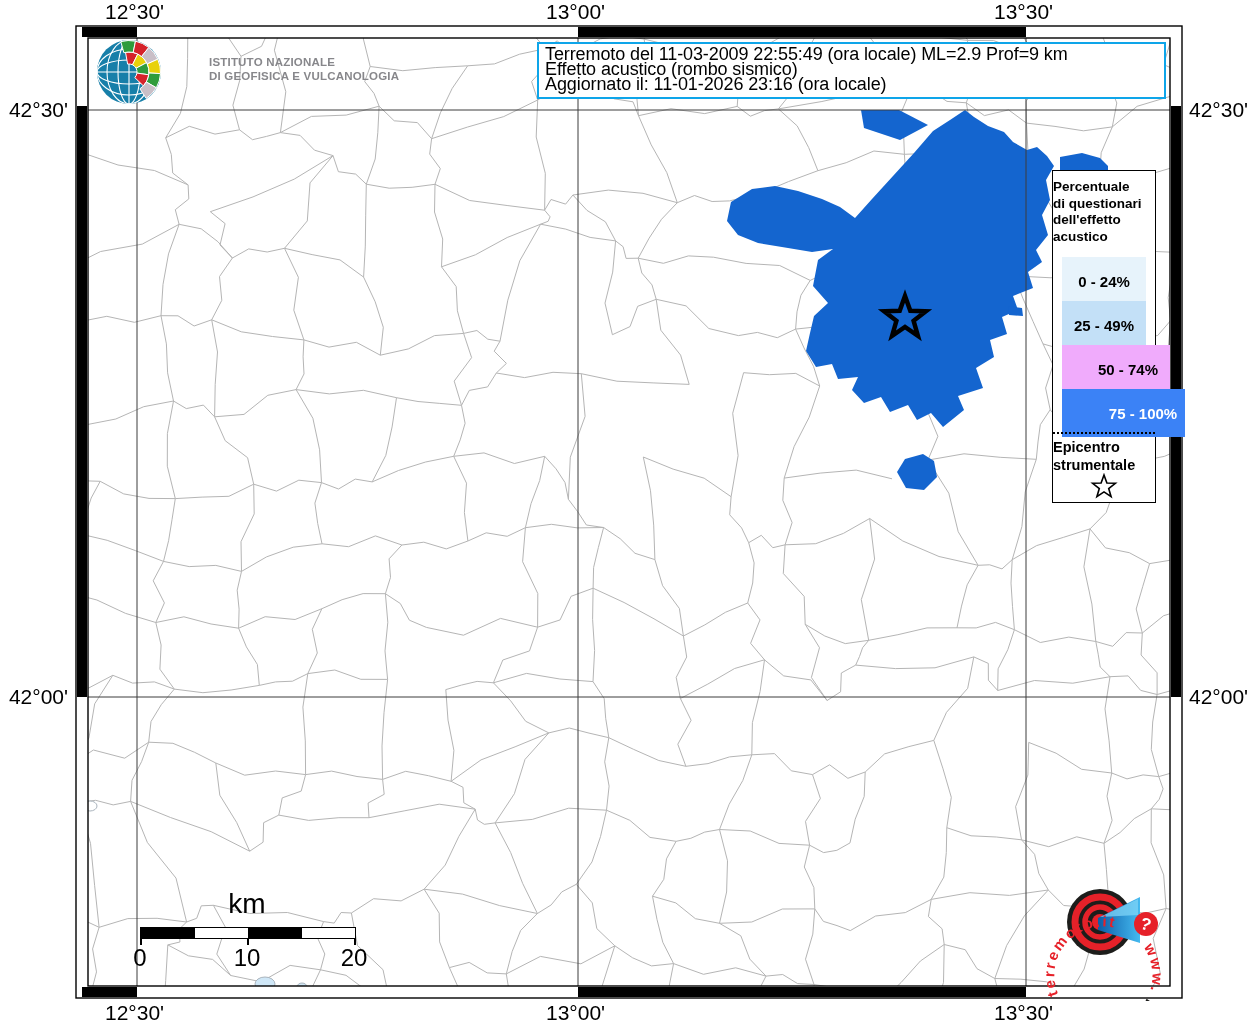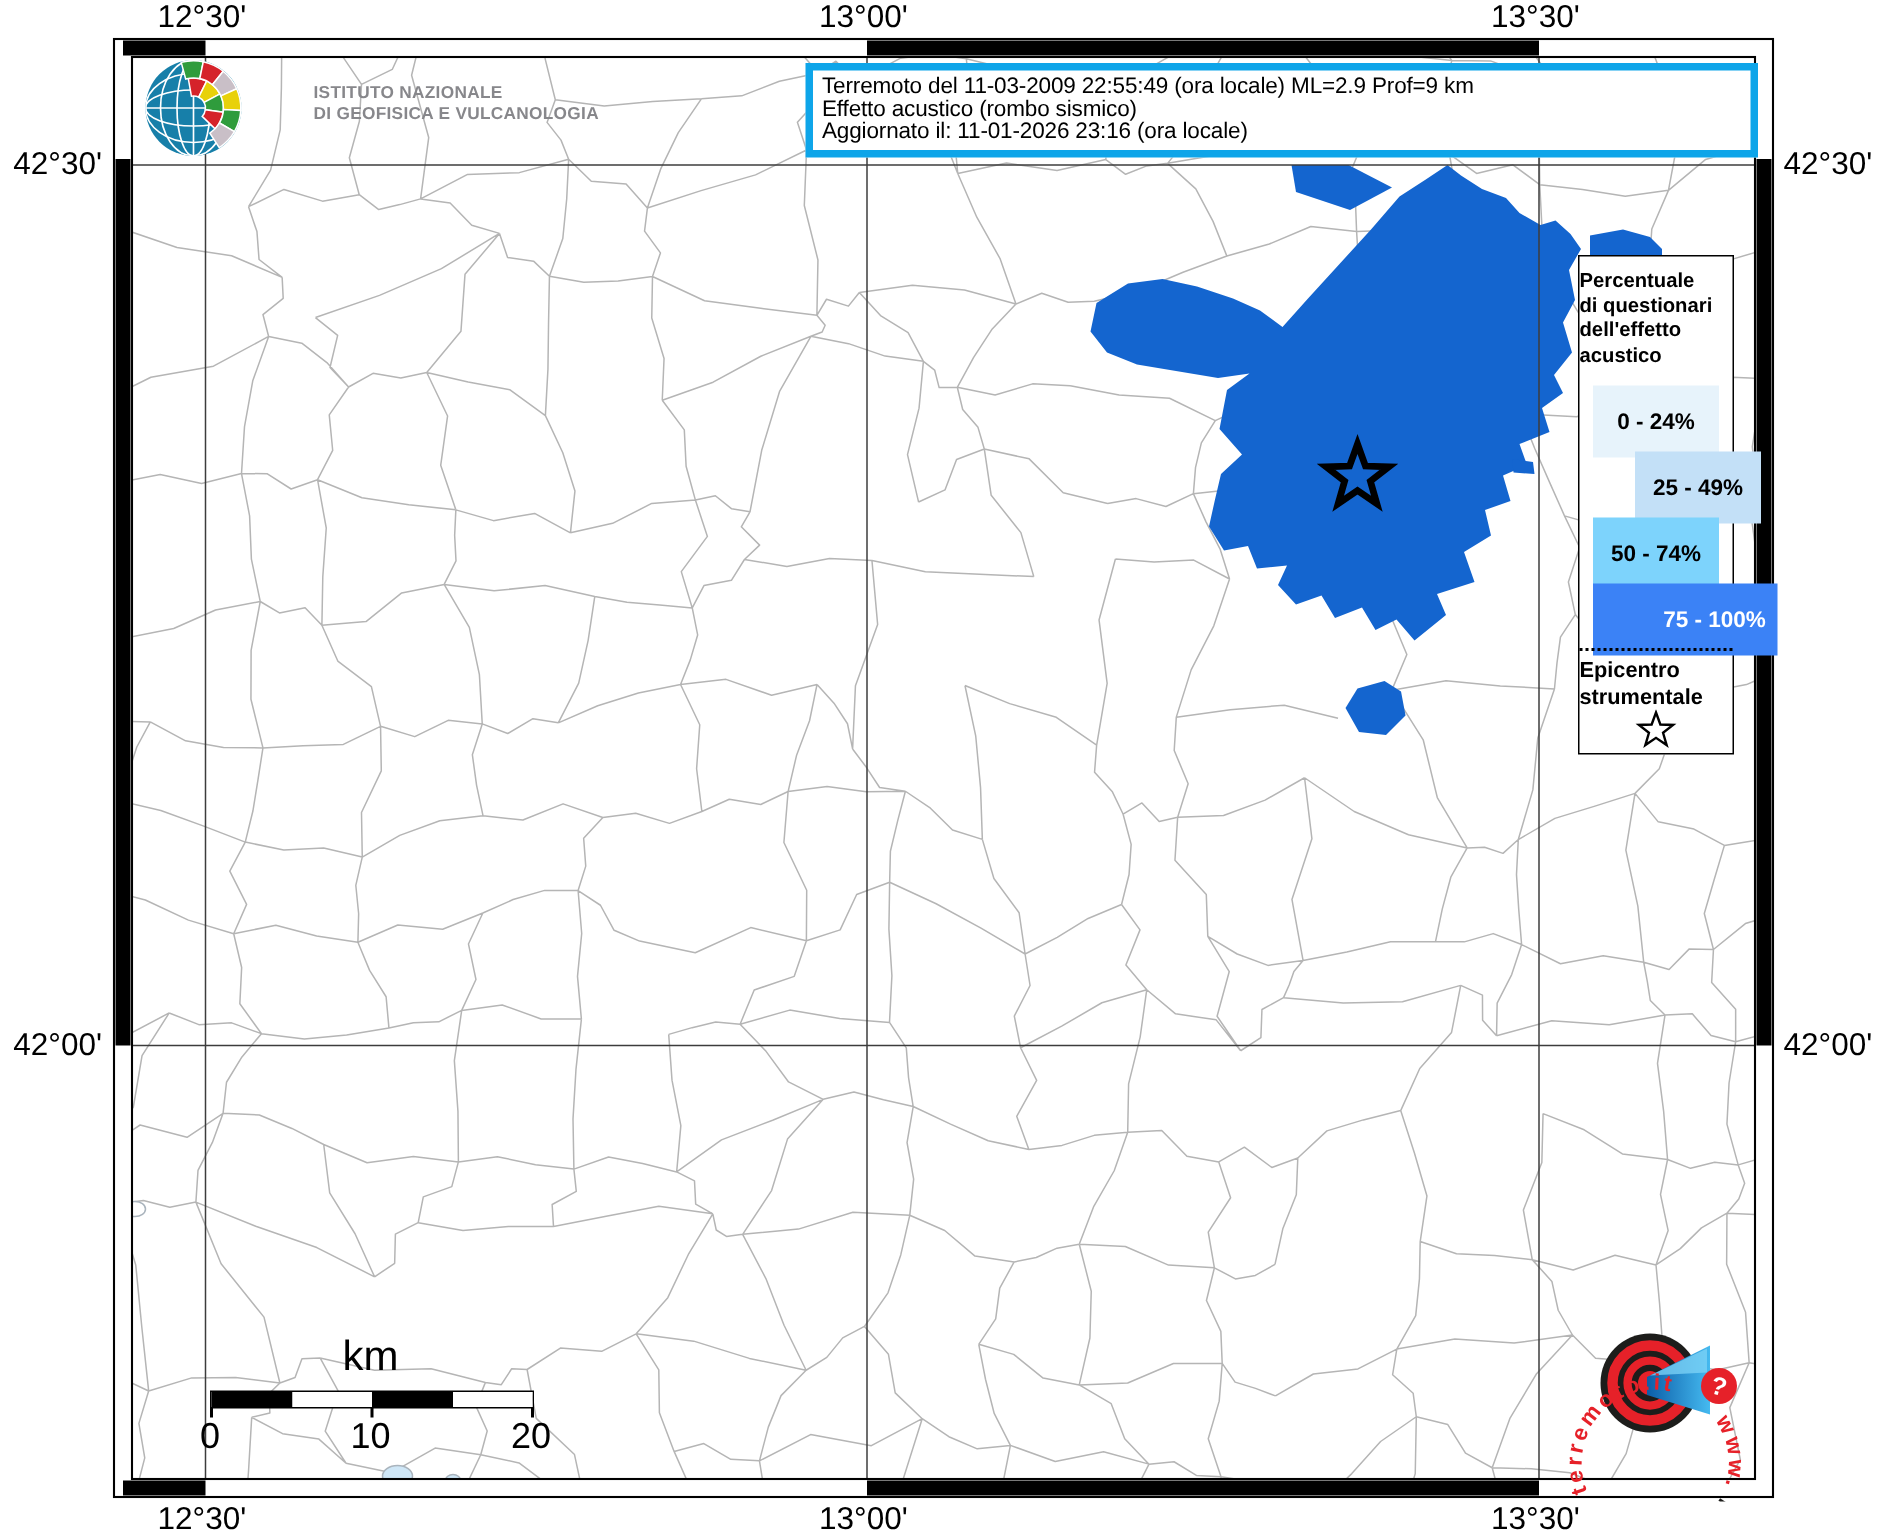--- a/index.html
+++ b/index.html
@@ -1,21 +1,21 @@
 <!DOCTYPE html>
 <html><head>
 <meta charset="utf-8">
 <style>
   html,body{margin:0;padding:0;background:#fff;}
   body{width:1257px;height:1024px;position:relative;overflow:hidden;
        font-family:"Liberation Sans",sans-serif;color:#000;}
   #map-svg{position:absolute;left:0;top:0;}
   .coord-label{position:absolute;font-size:21px;color:#000;white-space:nowrap;}
   #info-box{position:absolute;left:537px;top:42px;width:613px;background:#fff;
-            border:5px solid #0ea5e9;padding:3px 6px 4px 6px;font-size:15px;line-height:15.2px;
+            border:2px solid #0ea5e9;padding:3px 6px 4px 6px;font-size:18px;line-height:15.2px;
             letter-spacing:-0.1px;z-index:30;}
   #ingv{position:absolute;left:94px;top:38px;width:370px;height:70px;z-index:25;}
   #ingv-text{position:absolute;left:78px;top:18px;font-size:11.5px;font-weight:bold;
              color:#87878b;line-height:13.5px;letter-spacing:0.2px;white-space:nowrap;margin-left:37px;}
   #legend{position:absolute;left:1052px;top:170px;width:102px;height:331px;background:#fff;
           border:1px solid #000;z-index:30;font-weight:bold;text-align:left;}
   #legend-title{margin-top:8px;font-size:13.5px;line-height:16.5px;}
   .swatch{position:absolute;left:9px;width:84px;height:48px;display:flex;
           align-items:center;justify-content:center;font-size:15px;}
   #legend-divider{position:absolute;left:0px;top:261px;width:100%;border-top:2px dotted #000;}
@@ -121,22 +121,22 @@
 
 <div id="legend">
   <div id="legend-title">
     <div>Percentuale</div>
     <div>di questionari</div>
     <div>dell'effetto</div>
     <div>acustico</div>
   </div>
   <div id="legend-swatches">
       <div class="swatch" style="top: 86px; background: rgb(231, 243, 251); color: rgb(0, 0, 0);">0 - 24%</div>
-      <div class="swatch" style="top: 130px; background: rgb(195, 224, 247); color: rgb(0, 0, 0); margin-left: 28px;">25 - 49%</div>
-      <div class="swatch" style="top: 174px; background: #7dd3fc; color: rgb(0, 0, 0);">50 - 74%</div>
+      <div class="swatch" style="top: 130px; background: rgb(195, 224, 247); color: rgb(0, 0, 0);">25 - 49%</div>
+      <div class="swatch" style="top: 174px; background: #f0abfc; color: rgb(0, 0, 0); padding-left: 24px;">50 - 74%</div>
       <div class="swatch" style="top: 218px; background: #3b82f6; color: rgb(255, 255, 255); padding-left: 39px;">75 - 100%</div>
     </div>
   <div id="legend-divider"></div>
   <div id="legend-epi">
     <div>Epicentro</div>
     <div>strumentale</div>
   </div>
   <svg id="legend-star" width="30" height="28" viewBox="0 0 30 28">
       <path d="M15.0,2.0L17.9,10.0L26.4,10.3L19.7,15.5L22.1,23.7L15.0,18.9L7.9,23.7L10.3,15.5L3.6,10.3L12.1,10.0Z" fill="#fff" stroke="#000" stroke-width="1.6"></path>
     </svg>

